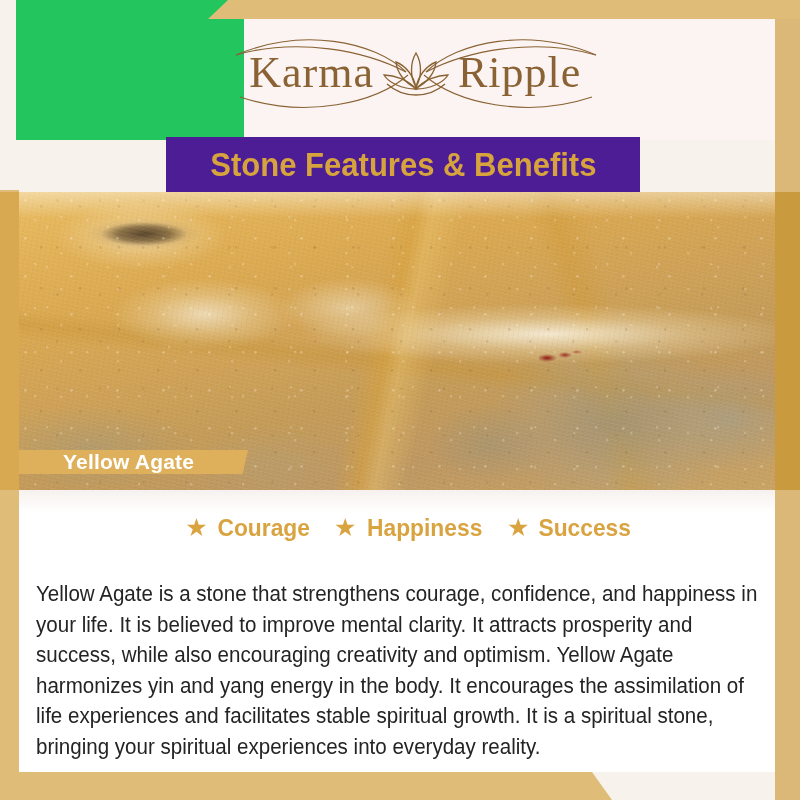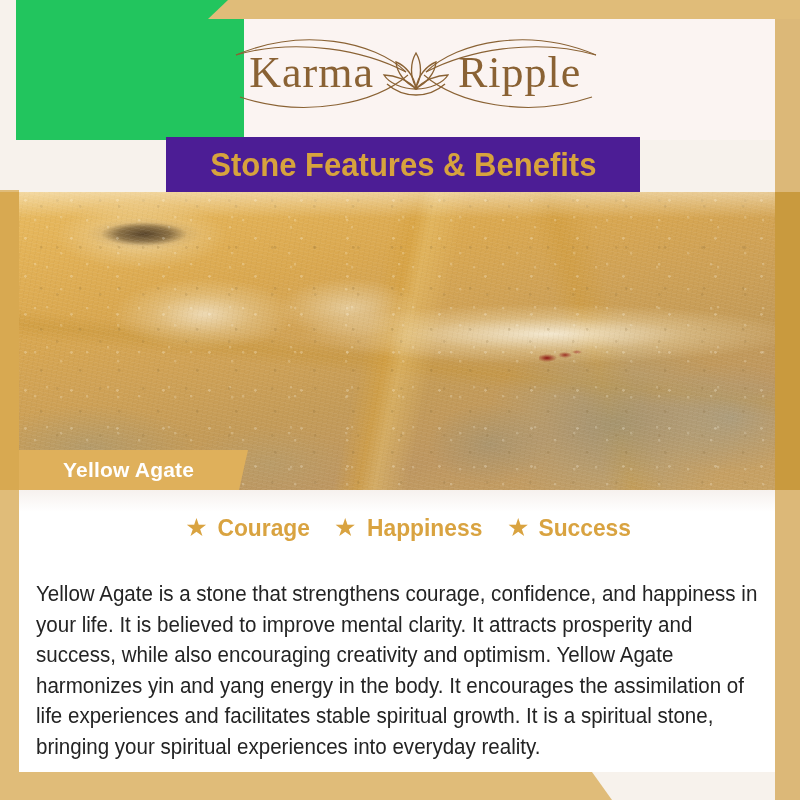--- a/index.html
+++ b/index.html
@@ -206,21 +206,21 @@
     height: 26px;
     background: linear-gradient(180deg, rgba(255,250,236,0.45) 0%, rgba(255,250,236,0) 100%);
   }
 
   
   .agate-band {
     position: absolute;
     left: 19px;
     top: 450px;
     width: 229px;
-    height: 40px;
+    height: 24px;
     background: #dfb05b;
     clip-path: polygon(0 0, 229px 0, 220px 40px, 0 40px);
     display: flex;
     align-items: center;
   }
   .agate-label {
     font-family: "Liberation Sans", sans-serif;
     font-weight: bold;
     font-size: 21px;
     color: #ffffff;

